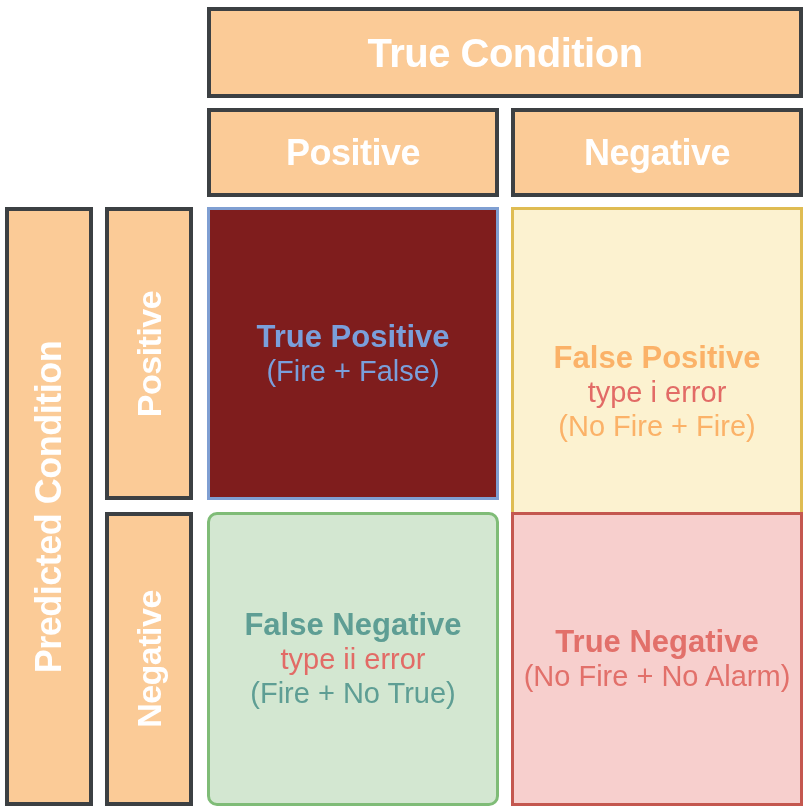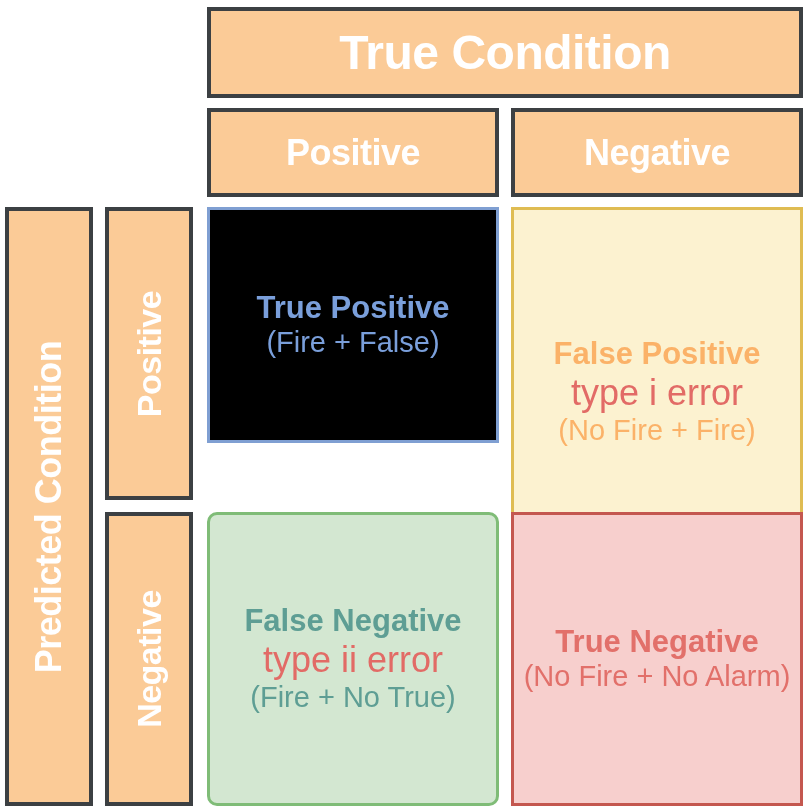--- a/index.html
+++ b/index.html
@@ -48,21 +48,21 @@
   .vert .txt {
     transform: rotate(-90deg);
   }
 
   
   #true-condition {
     left: 207px;
     top: 7px;
     width: 596px;
     height: 91px;
-    font-size: 48px;
+    font-size: 40px;
   }
   #col-positive {
     left: 207px;
     top: 108px;
     width: 292px;
     height: 89px;
     font-size: 36px;
   }
   #col-negative {
     left: 511px;
@@ -105,33 +105,33 @@
   .cell .line {
     display: block;
     white-space: nowrap;
     line-height: 1.16;
   }
   .cell .title {
     font-weight: bold;
     font-size: 31px;
   }
   .cell .sub {
-    font-size: 36px;
+    font-size: 29px;
     text-align: right;
   }
   .cell .note {
     font-size: 29px;
   }
 
   #cell-tp {
     left: 207px;
     top: 207px;
     width: 292px;
-    height: 236px;
-    background: #000000;
+    height: 293px;
+    background: #7f1d1d;
     border-color: #7f9fd2;
     color: #7a9fdb;
   }
   #cell-fp {
     left: 511px;
     top: 207px;
     width: 292px;
     height: 370px;
     background: #fcf2d0;
     border-color: #dfbc52;

